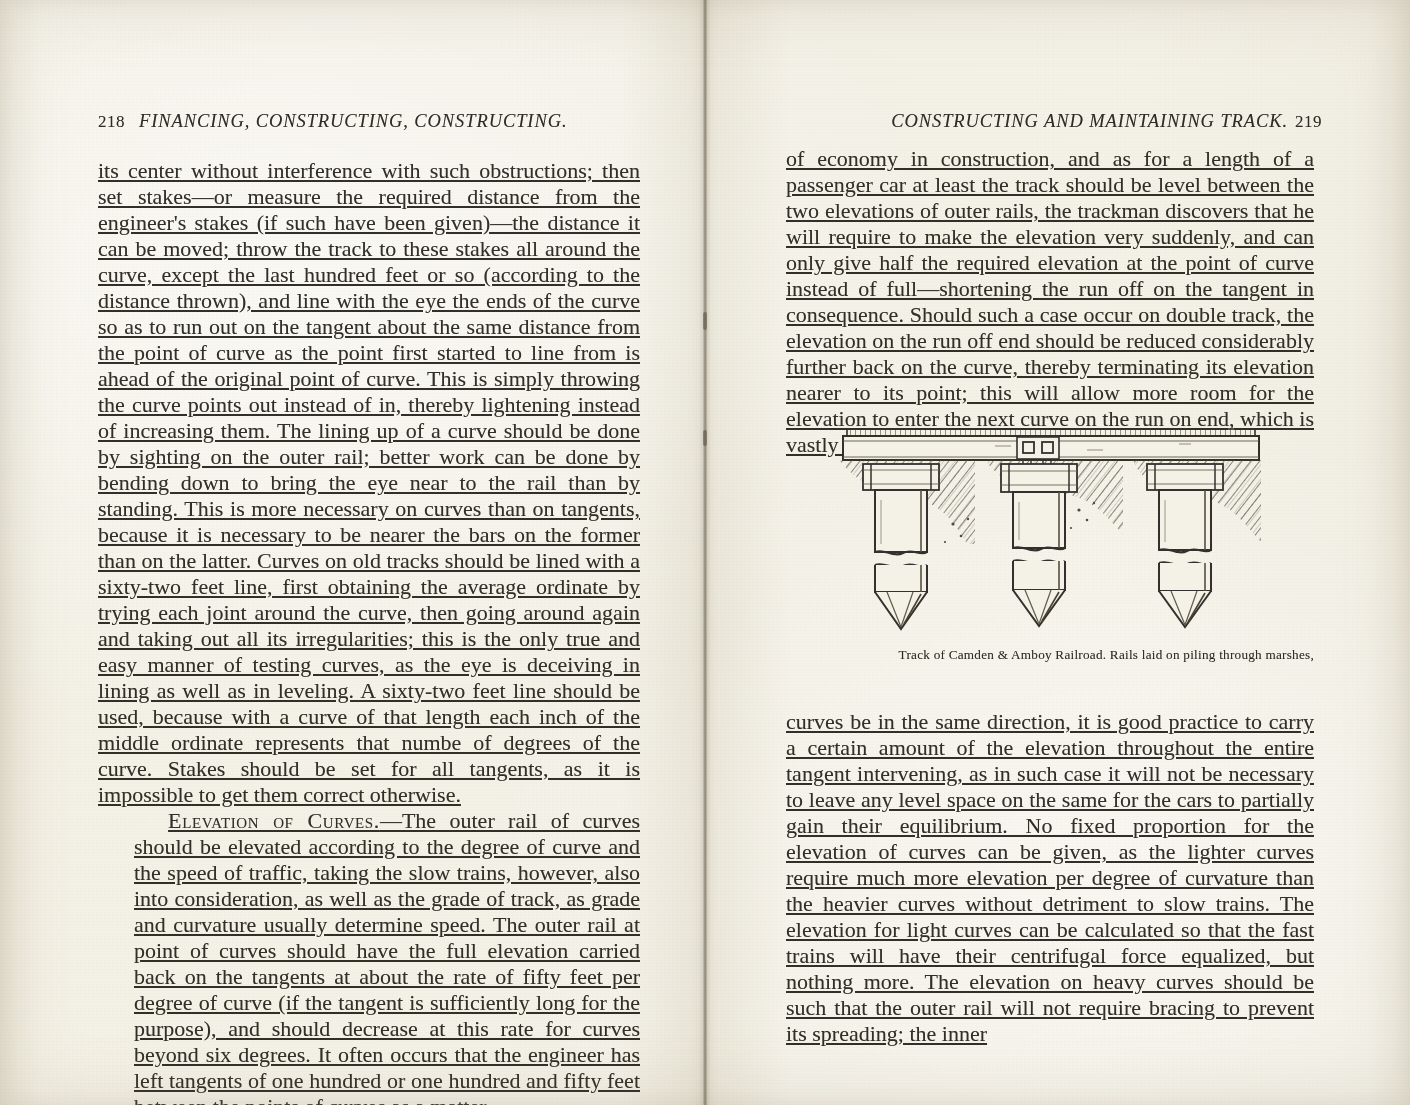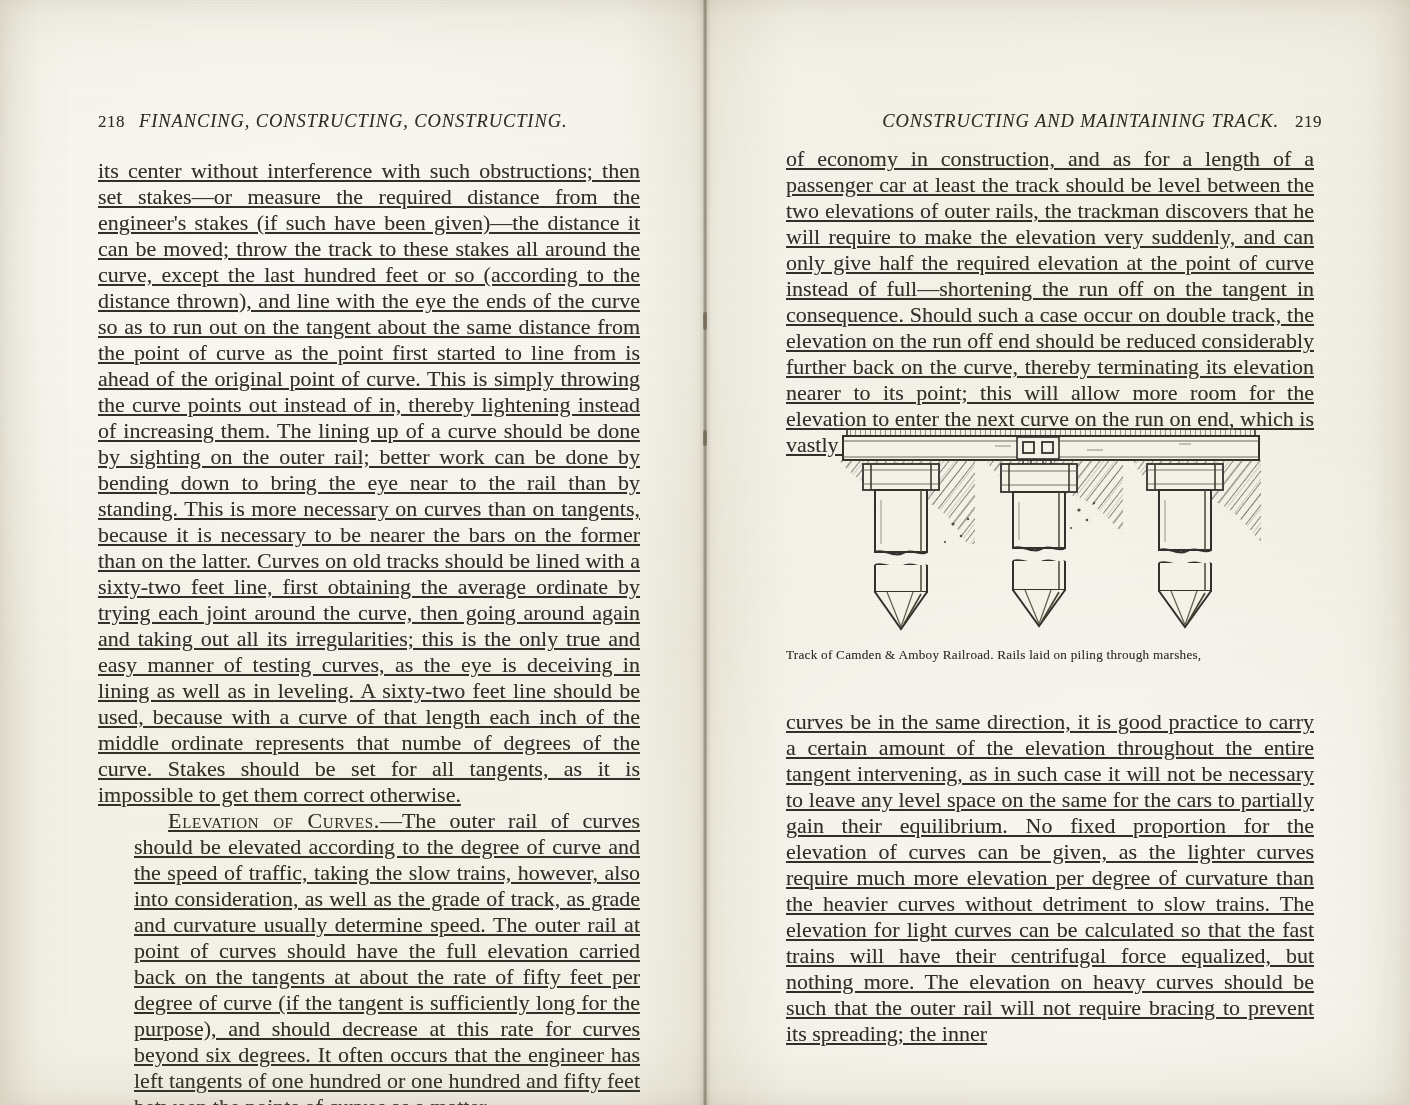--- a/index.html
+++ b/index.html
@@ -96,21 +96,21 @@
     align-items: baseline;
   }
   .runhead .folio {
     font-style: normal;
     font-size: 17px;
     letter-spacing: 0.5px;
   }
   .runhead-left  { left: 98px;  }
   .runhead-right { right: 88px; }
   .runhead-left  .folio { margin-right: 14px; }
-  .runhead-right .folio { margin-left: 16px; }
+  .runhead-right .folio { margin-left: 7px; }
 
   .col {
     position: absolute;
     font-size: 22px;
     line-height: 26px;
     color: #322f29;
     text-align: justify;
     text-justify: inter-word;
     hyphens: none;
     text-decoration: underline;
@@ -138,21 +138,21 @@
   .engraving {
     display: block;
     margin: 0 auto;
     width: 430px;
     height: 210px;
   }
   .figcaption {
     margin: 12px 0 7px 0;
     font-size: 13.2px;
     line-height: 17px;
-    text-align: left;
+    text-align: right;
     color: #2f2c26;
     letter-spacing: 0.25px;
   }
   .figcaption .cap-line2 { display: block; }
 
   
   .ink { text-shadow: 0 0 0.6px rgba(60,55,40,0.30); }
 </style>
 </head>
 <body>

